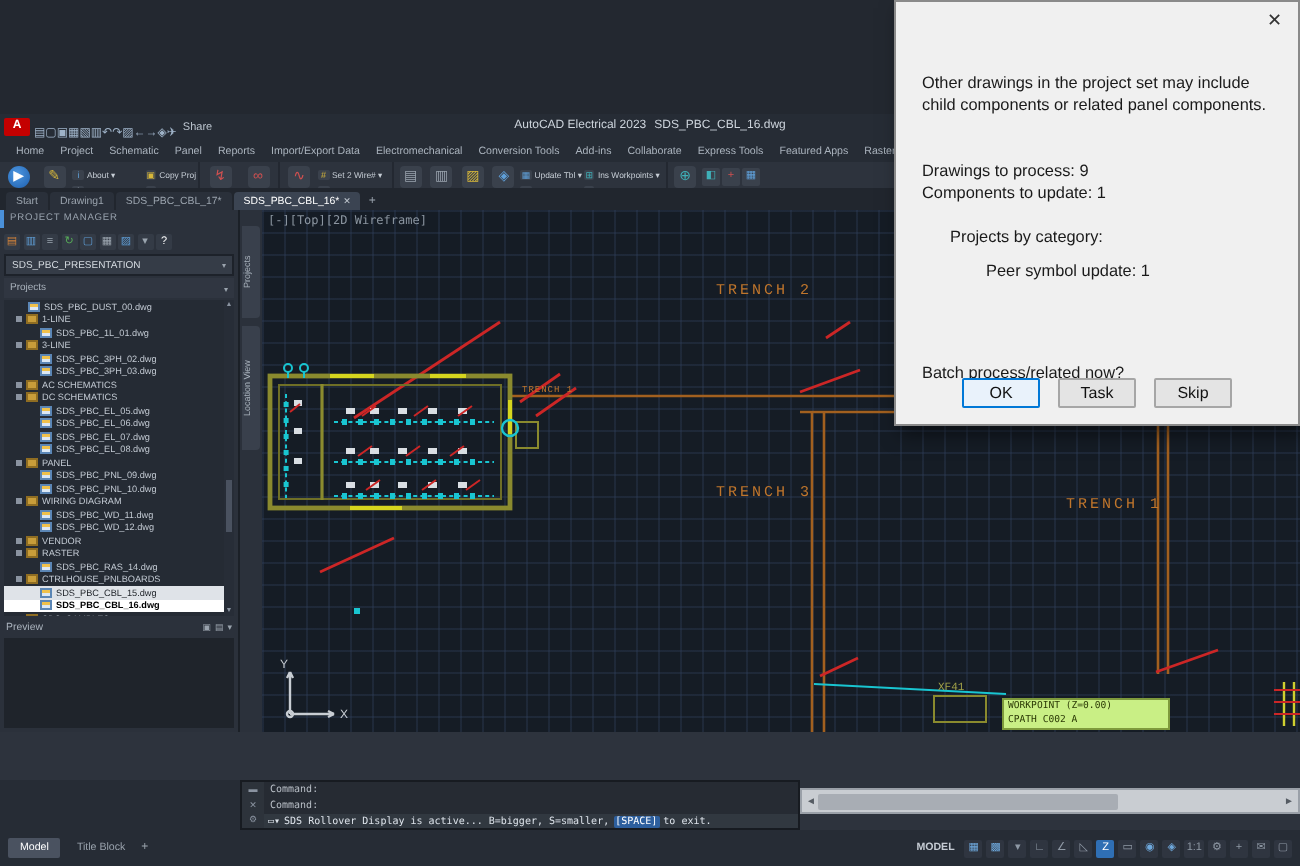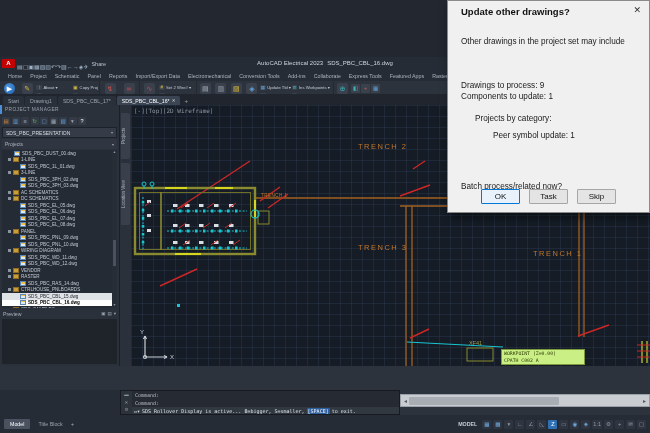--- a/index.html
+++ b/index.html
@@ -73,21 +73,21 @@
   .pv-body{height:45px;background:#1f242b;margin:0 2px 2px;}
   .strip{position:absolute;left:120px;top:0;width:11px;height:261px;background:#2b313b;}
   .vtab{position:absolute;left:1px;width:9px;writing-mode:vertical-rl;transform:rotate(180deg);background:#39404c;color:#a8b1bb;font-size:4.5px;text-align:center;padding:3px 0;border-radius:2px 0 0 2px;}
 
   
   .canvas{position:absolute;left:131px;top:0;width:519px;height:261px;background-color:#151c25;
     background-image:repeating-linear-gradient(to right,rgba(48,64,92,.35) 0 1px,transparent 1px 11px),
                      repeating-linear-gradient(to bottom,rgba(48,64,92,.35) 0 1px,transparent 1px 11px);
     overflow:hidden;}
   .cadsvg{position:absolute;left:0;top:0;width:519px;height:261px;}
-  .cl{position:absolute;font-family:Liberation Sans, sans-serif;color:#c0762c;white-space:nowrap;}
+  .cl{position:absolute;font-family:Liberation Mono, monospace;color:#c0762c;white-space:nowrap;}
   .vplabel{position:absolute;left:3px;top:2px;font-family:"DejaVu Sans Mono",monospace;font-size:6px;color:#8b95a0;}
   .tooltip{position:absolute;left:370px;top:244px;width:84px;height:16px;background:#c9ef85;border:1px solid #7e9a3c;font-family:"DejaVu Sans Mono",monospace;font-size:4.8px;line-height:6.5px;color:#2c3a06;padding:1px 2px;}
 
   
   .cmd{position:absolute;left:120px;top:333px;width:280px;height:25px;display:flex;background:#262b33;border:1px solid #171b21;}
   .cmdside{width:11px;background:#2d333b;display:flex;flex-direction:column;align-items:center;justify-content:space-between;padding:1px 0;}
   .cmdicon{font-size:4.5px;color:#8a93a0;line-height:6px;}
   .cmdrows{flex:1;display:flex;flex-direction:column;font-family:"DejaVu Sans Mono",monospace;}
   .cmdrow{height:8px;font-size:5px;color:#b8bec6;line-height:8px;padding-left:3px;}
   .cmdactive{flex:1;background:#313840;font-size:5px;color:#dde3ea;display:flex;align-items:center;gap:2px;padding-left:2px;white-space:nowrap;}
@@ -695,23 +695,23 @@
             <span class="sicon">⚙</span>
             <span class="sicon">+</span>
             <span class="sicon">✉</span>
             <span class="sicon">▢</span>
           </span>
       </div>
     </div>
   </div>
 
   <div class="dialog">
-    <div class="dlg-title">Update other drawings?</div>
     <div class="dlg-close">✕</div>
     <div class="dl" style="top:28px">Other drawings in the project set may include</div>
+    <div class="dl" style="top:39px">child components or related panel components.</div>
     <div class="dl" style="top:72px">Drawings to process: 9</div>
     <div class="dl" style="top:83px">Components to update: 1</div>
     <div class="dl" style="top:105px;left:27px">Projects by category:</div>
     <div class="dl" style="top:122px;left:45px">Peer symbol update: 1</div>
     <div class="dl" style="top:173px">Batch process/related now?</div>
     <div class="dlg-btns">
       <button class="dbtn default">OK</button>
       <button class="dbtn">Task</button>
       <button class="dbtn">Skip</button>
     </div>

